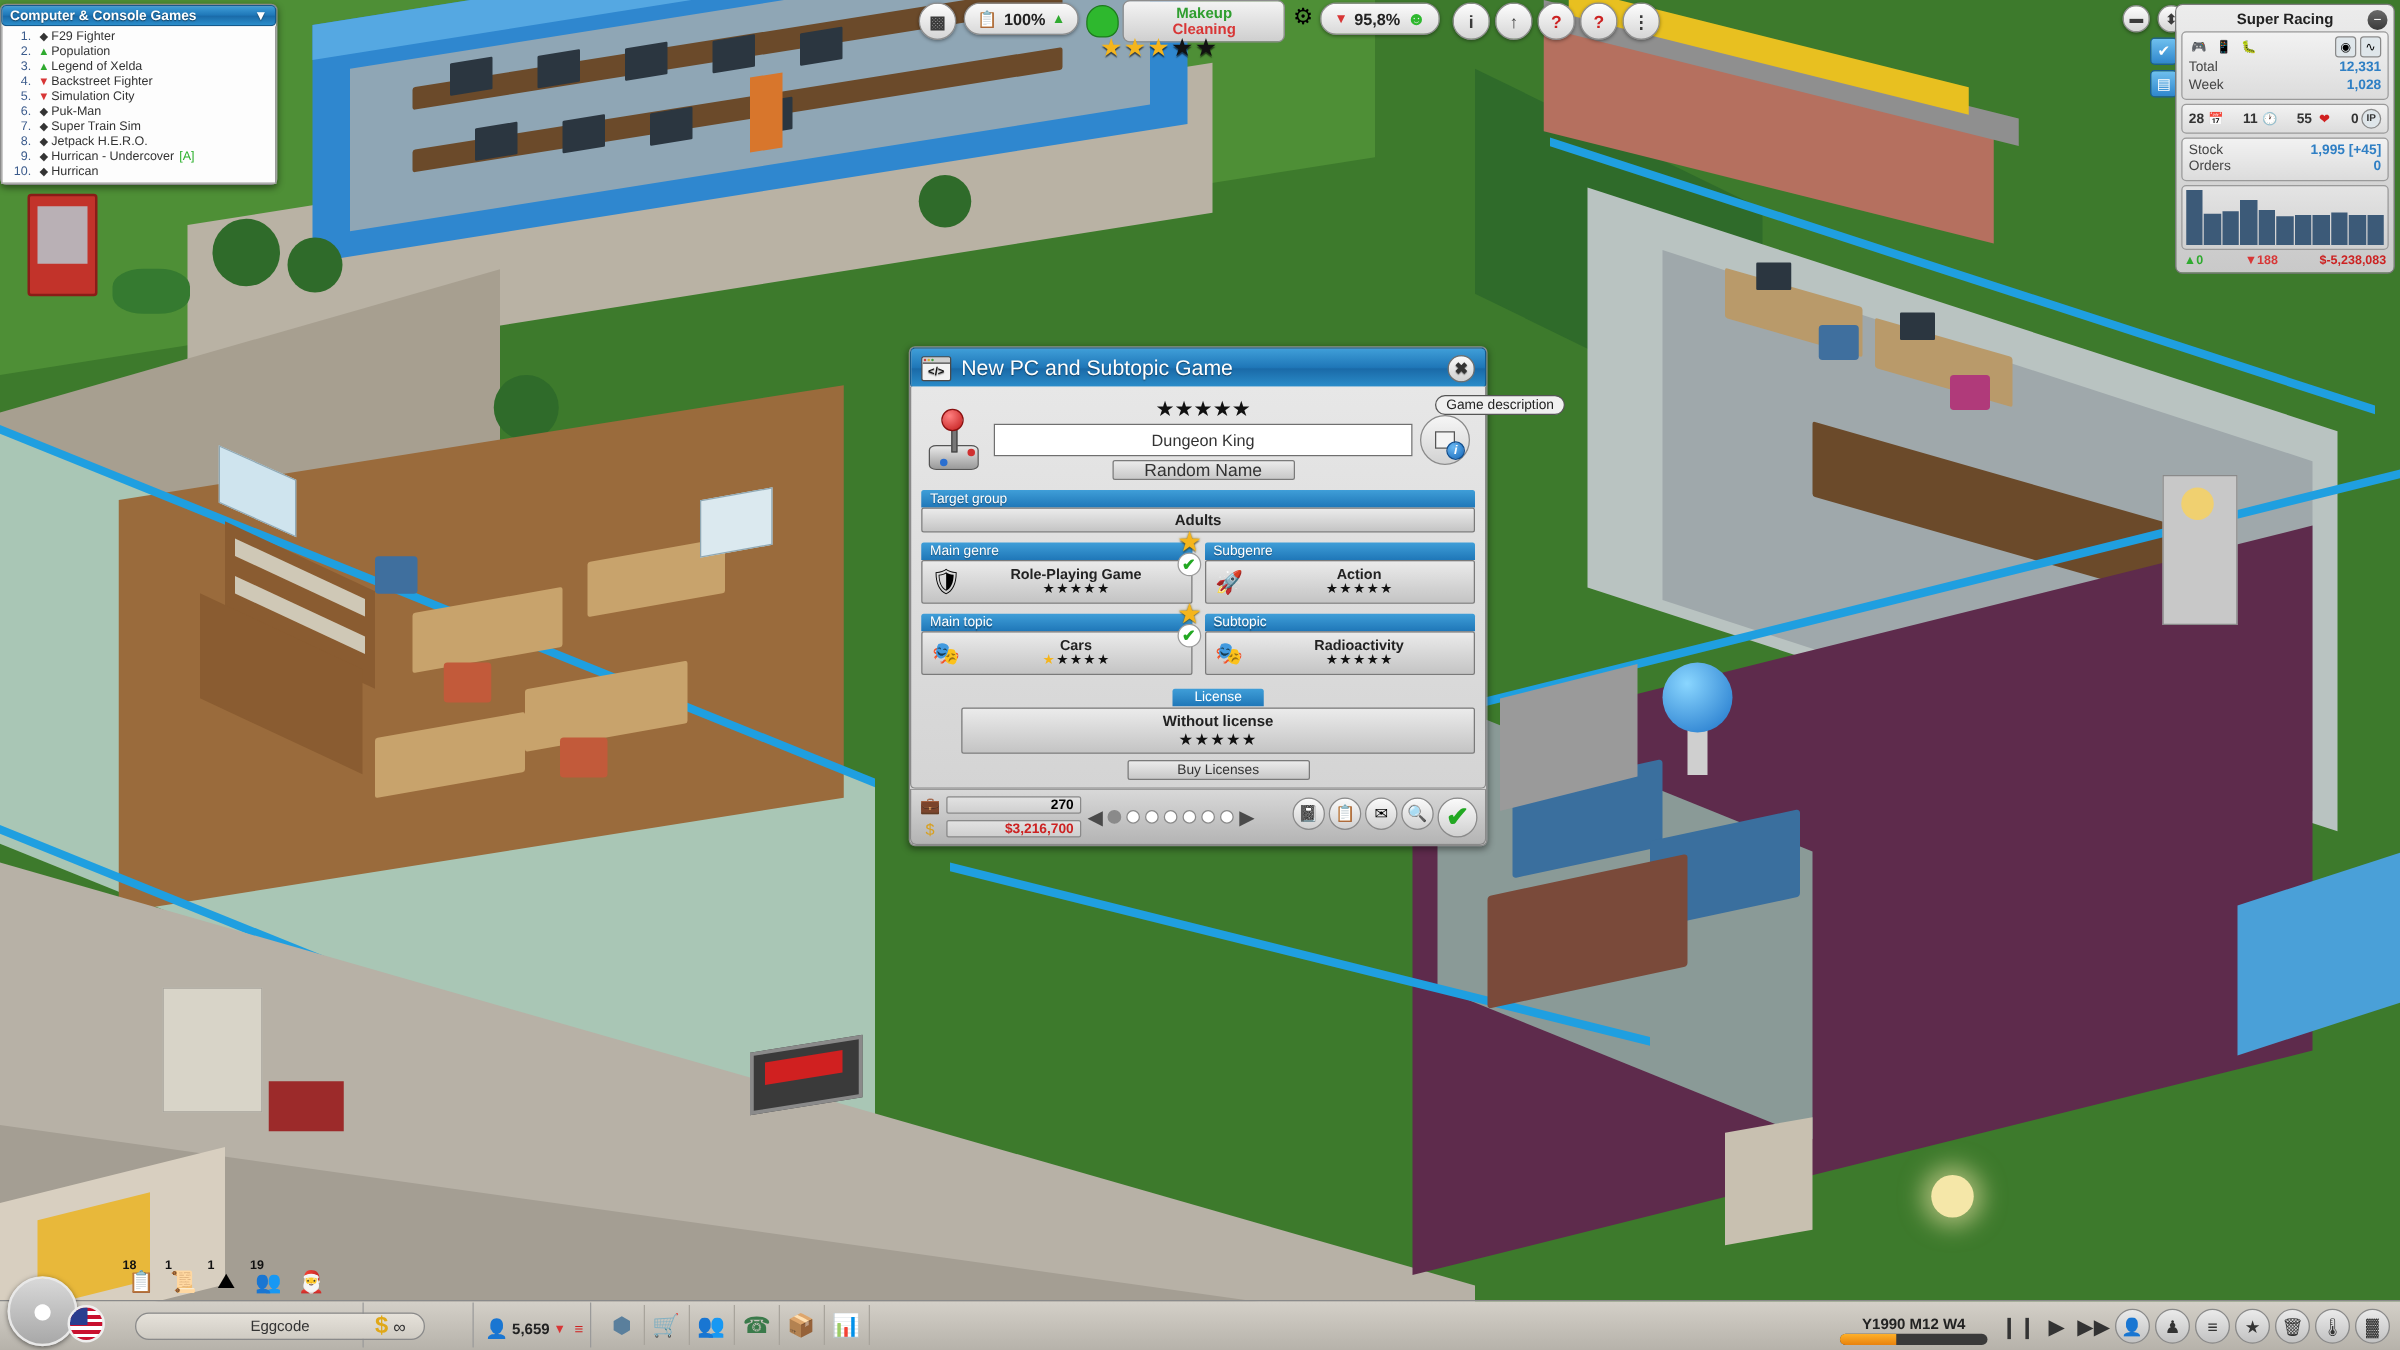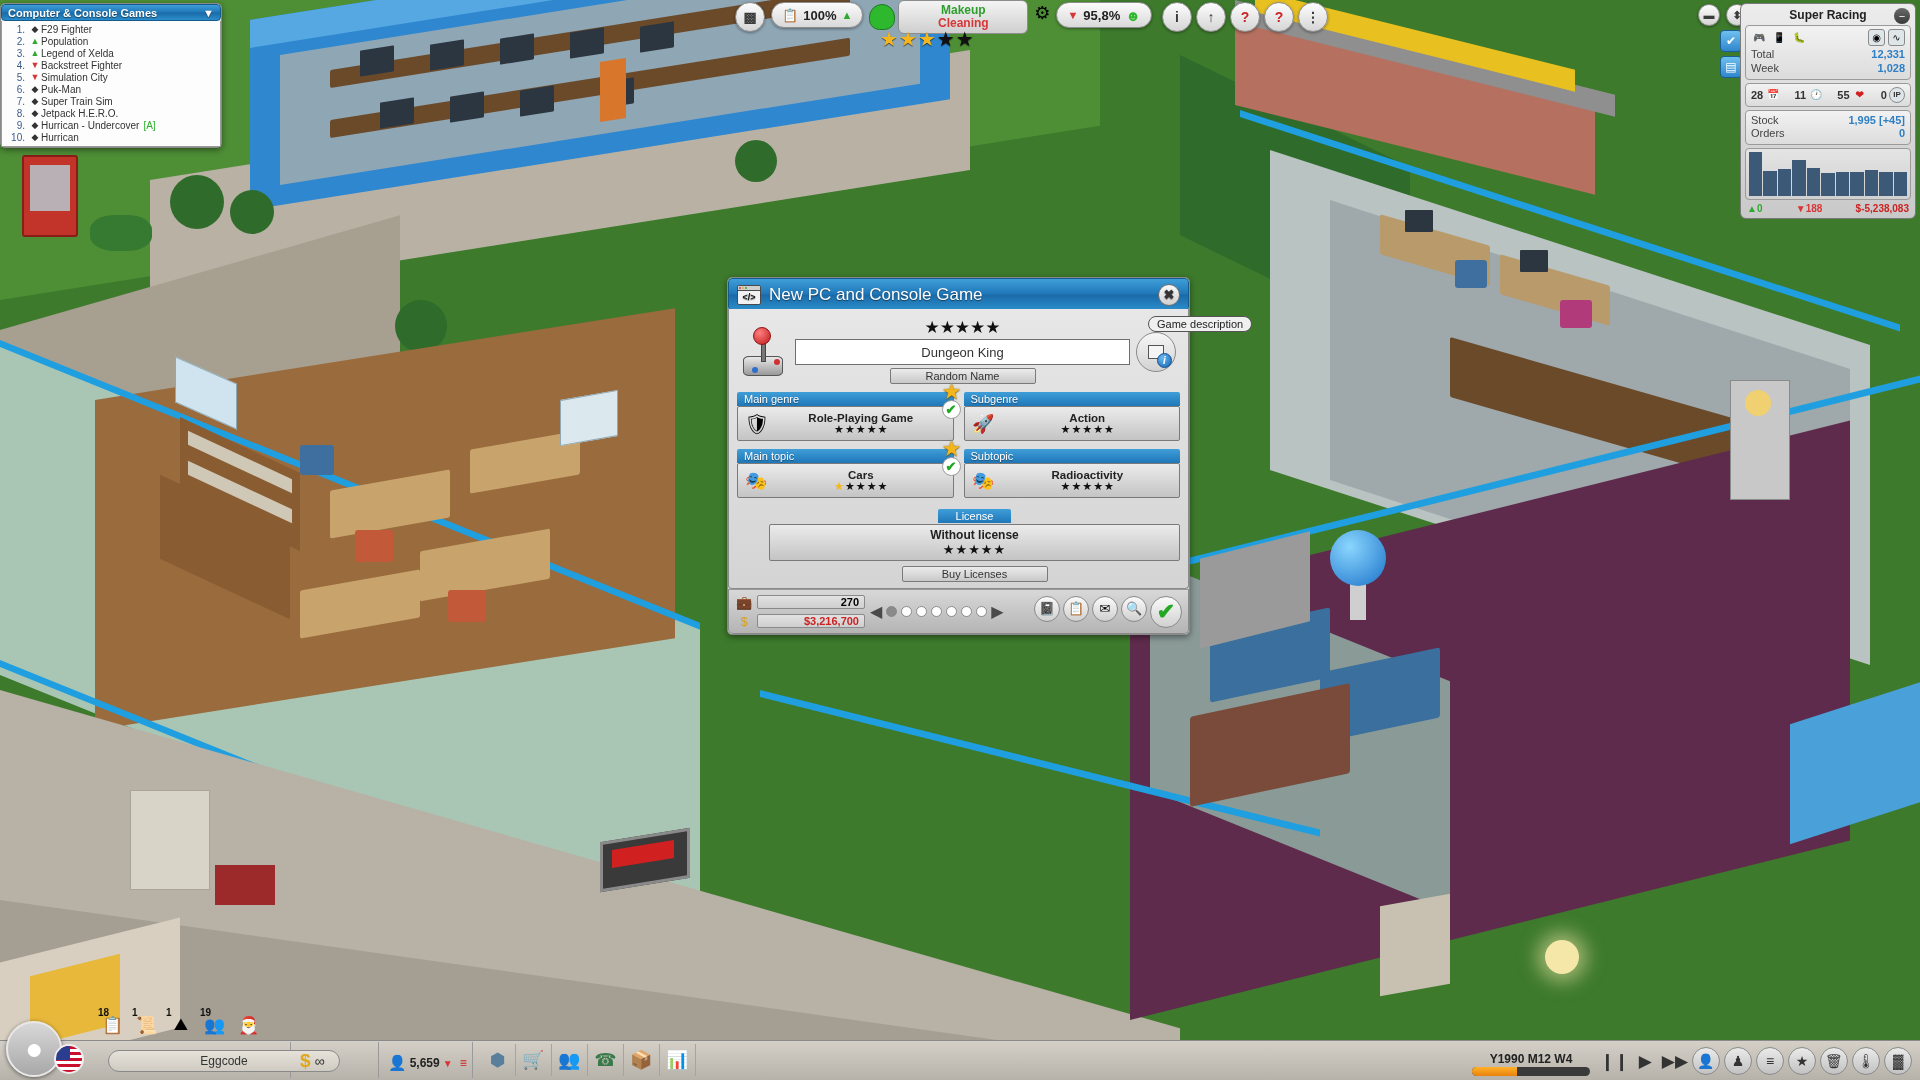--- a/index.html
+++ b/index.html
@@ -165,21 +165,21 @@
   .js-stick { position: absolute; left: 24px; top: 14px; width: 5px; height: 22px; background: #777; border: 1px solid #444; }
   .js-ball { position: absolute; left: 16px; top: 1px; width: 18px; height: 18px; border-radius: 50%;
              background: radial-gradient(circle at 35% 30%, #ff8080, #c01818); border: 1px solid #8a1010; }
   .js-red { position: absolute; right: 9px; bottom: 13px; width: 6px; height: 6px; border-radius: 50%; background: #d03030; }
   .js-blue { position: absolute; left: 15px; bottom: 5px; width: 6px; height: 6px; border-radius: 50%; background: #2b6fd0; }
   .hdr-mid { flex: 1; display: flex; flex-direction: column; align-items: center; gap: 3px; }
   .star5 { display: flex; gap: 2px; font-size: 17px; color: #111; line-height: 1; }
   .name-input { width: 100%; height: 26px; background: #fff; border: 1px solid #6f6f6f;
                 text-align: center; font-size: 13px; color: #333; line-height: 24px; }
   .rand-btn { width: 146px; height: 16px; background: linear-gradient(180deg,#ebebeb,#c8c8c8);
-              border: 1px solid #7a7a7a; border-radius: 2px; font-size: 11px; color: #333;
+              border: 1px solid #7a7a7a; border-radius: 2px; font-size: 14px; color: #333;
               display: flex; align-items: center; justify-content: center; }
   .info-wrap { position: relative; width: 44px; flex: none; }
   .info-circ { width: 40px; height: 40px; border-radius: 50%;
                background: linear-gradient(180deg,#f6f6f6,#d2d2d2); border: 1px solid #8a8a8a;
                display: flex; align-items: center; justify-content: center; position: relative; }
   .info-doc { width: 16px; height: 14px; background: #f4f4f4; border: 1px solid #555; }
   .info-i { position: absolute; right: 3px; bottom: 3px; width: 15px; height: 15px; border-radius: 50%;
             background: radial-gradient(circle at 35% 30%,#6bb8f2,#1366b8); border: 1px solid #0f4c8c;
             color: #fff; font-size: 10px; font-weight: bold; font-style: italic;
             display: flex; align-items: center; justify-content: center; }
@@ -553,21 +553,21 @@
 <div id="dialog" class="panel">
   <div class="titlebar">
     <span class="win-ic">
       <span class="wbar">
           <i class="wdot" style="background:#d04040"></i>
           <i class="wdot" style="background:#d8b030"></i>
           <i class="wdot" style="background:#40a040"></i>
         </span>
       <span class="wbody">&lt;/&gt;</span>
     </span>
-    <span id="dlg-title">New PC and Console Game</span>
+    <span id="dlg-title">New PC and Subtopic Game</span>
     <span class="dlg-close">✖</span>
   </div>
 
   <div id="dlg-body">
 
     <div class="hdr-area">
       <span class="joystick">
         <span class="js-base"></span>
           <span class="js-stick"></span>
           <span class="js-ball"></span>
@@ -583,20 +583,26 @@
         <span class="info-circ">
           <span class="info-doc"></span>
           <span class="info-i">i</span>
         </span>
         <span class="tooltip">Game description</span>
       </span>
     </div>
 
 
     <div class="grid2">
+      <div class="col">
+        <div class="field">
+          <div class="f-label">Target group</div>
+          <div class="f-btn">Adults</div>
+        </div>
+      </div>
     </div>
 
     <div class="grid2">
       <div class="col">
         <div class="field">
           <span class="gold-star">★</span>
           <div class="f-label">Main genre</div>
           <div class="f-complex">
             <span class="f-ic" style="font-size:20px;line-height:26px;text-align:center;">🛡</span>
             <span class="f-txt">

